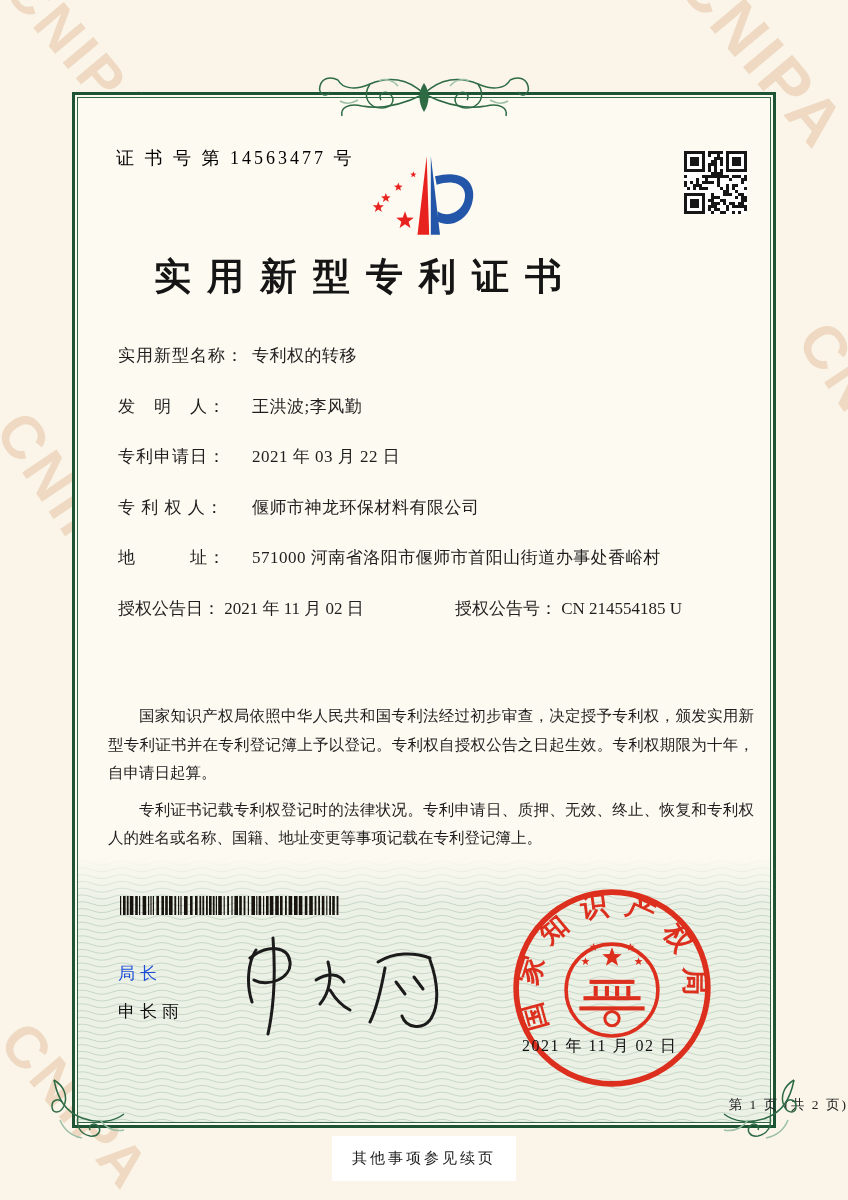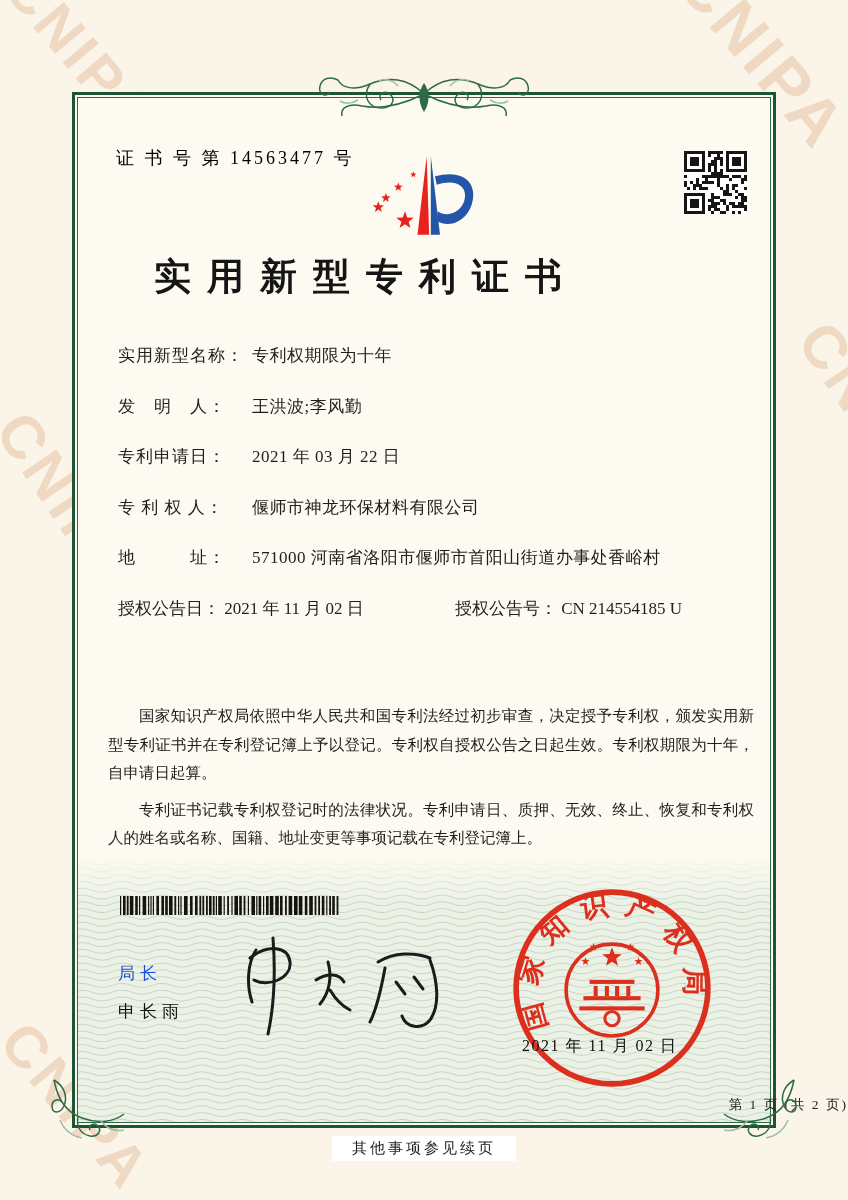--- a/index.html
+++ b/index.html
@@ -41,21 +41,21 @@
   .sig-role{position:absolute;left:118px;top:962px;font-family:"Liberation Sans","DejaVu Sans",sans-serif;
             font-size:17px;letter-spacing:5px;color:#1d4ed8;font-weight:500;}
   .sig-name{position:absolute;left:118px;top:1000px;font-family:"Liberation Sans","DejaVu Sans",sans-serif;
             font-size:17px;letter-spacing:5px;color:#111;font-weight:500;}
 
   .seal-date{position:absolute;left:522px;top:1036px;width:180px;font-size:16px;
              letter-spacing:1.5px;color:#111;z-index:6;}
   .page-info{position:absolute;left:0;top:1096px;width:848px;text-align:right;
              font-size:13.5px;letter-spacing:2px;color:#222;z-index:6;}
   .note{position:absolute;left:0;top:1136px;width:848px;text-align:center;z-index:6;}
-  .note span{display:inline-block;background:#ffffff;padding:3px 20px;font-size:15px;
+  .note span{display:inline-block;background:#ffffff;padding:13px 20px;font-size:15px;
              letter-spacing:3px;color:#1e1e1e;}
 </style>
 </head>
 <body>
 
 <div id="page">
 
   <div class="wm" style="left:-18px;top:18px;font-size:58px;">CNIPA</div>
   <div class="wm" style="left:652px;top:16px;font-size:66px;">CNIPA</div>
   <div class="wm" style="left:-34px;top:468px;font-size:60px;transform:rotate(56deg);">CNIPA</div>
@@ -297,21 +297,21 @@
         <rect x="0" y="42" width="21" height="21" fill="#161616"></rect>
         <rect x="3" y="45" width="15" height="15" fill="#fff"></rect>
         <rect x="6" y="48" width="9" height="9" fill="#161616"></rect>
       </svg>
 
     <div class="title">实用新型专利证书</div>
 
     <div class="fields">
       <div class="frow">
         <span class="flabel">实用新型名称：</span>
-        <span class="fvalue">专利权期限为十年</span>
+        <span class="fvalue">专利权的转移</span>
       </div>
       <div class="frow">
         <span class="flabel">发　明　人：</span>
         <span class="fvalue">王洪波;李风勤</span>
       </div>
       <div class="frow">
         <span class="flabel">专利申请日：</span>
         <span class="fvalue">2021 年 03 月 22 日</span>
       </div>
       <div class="frow">

